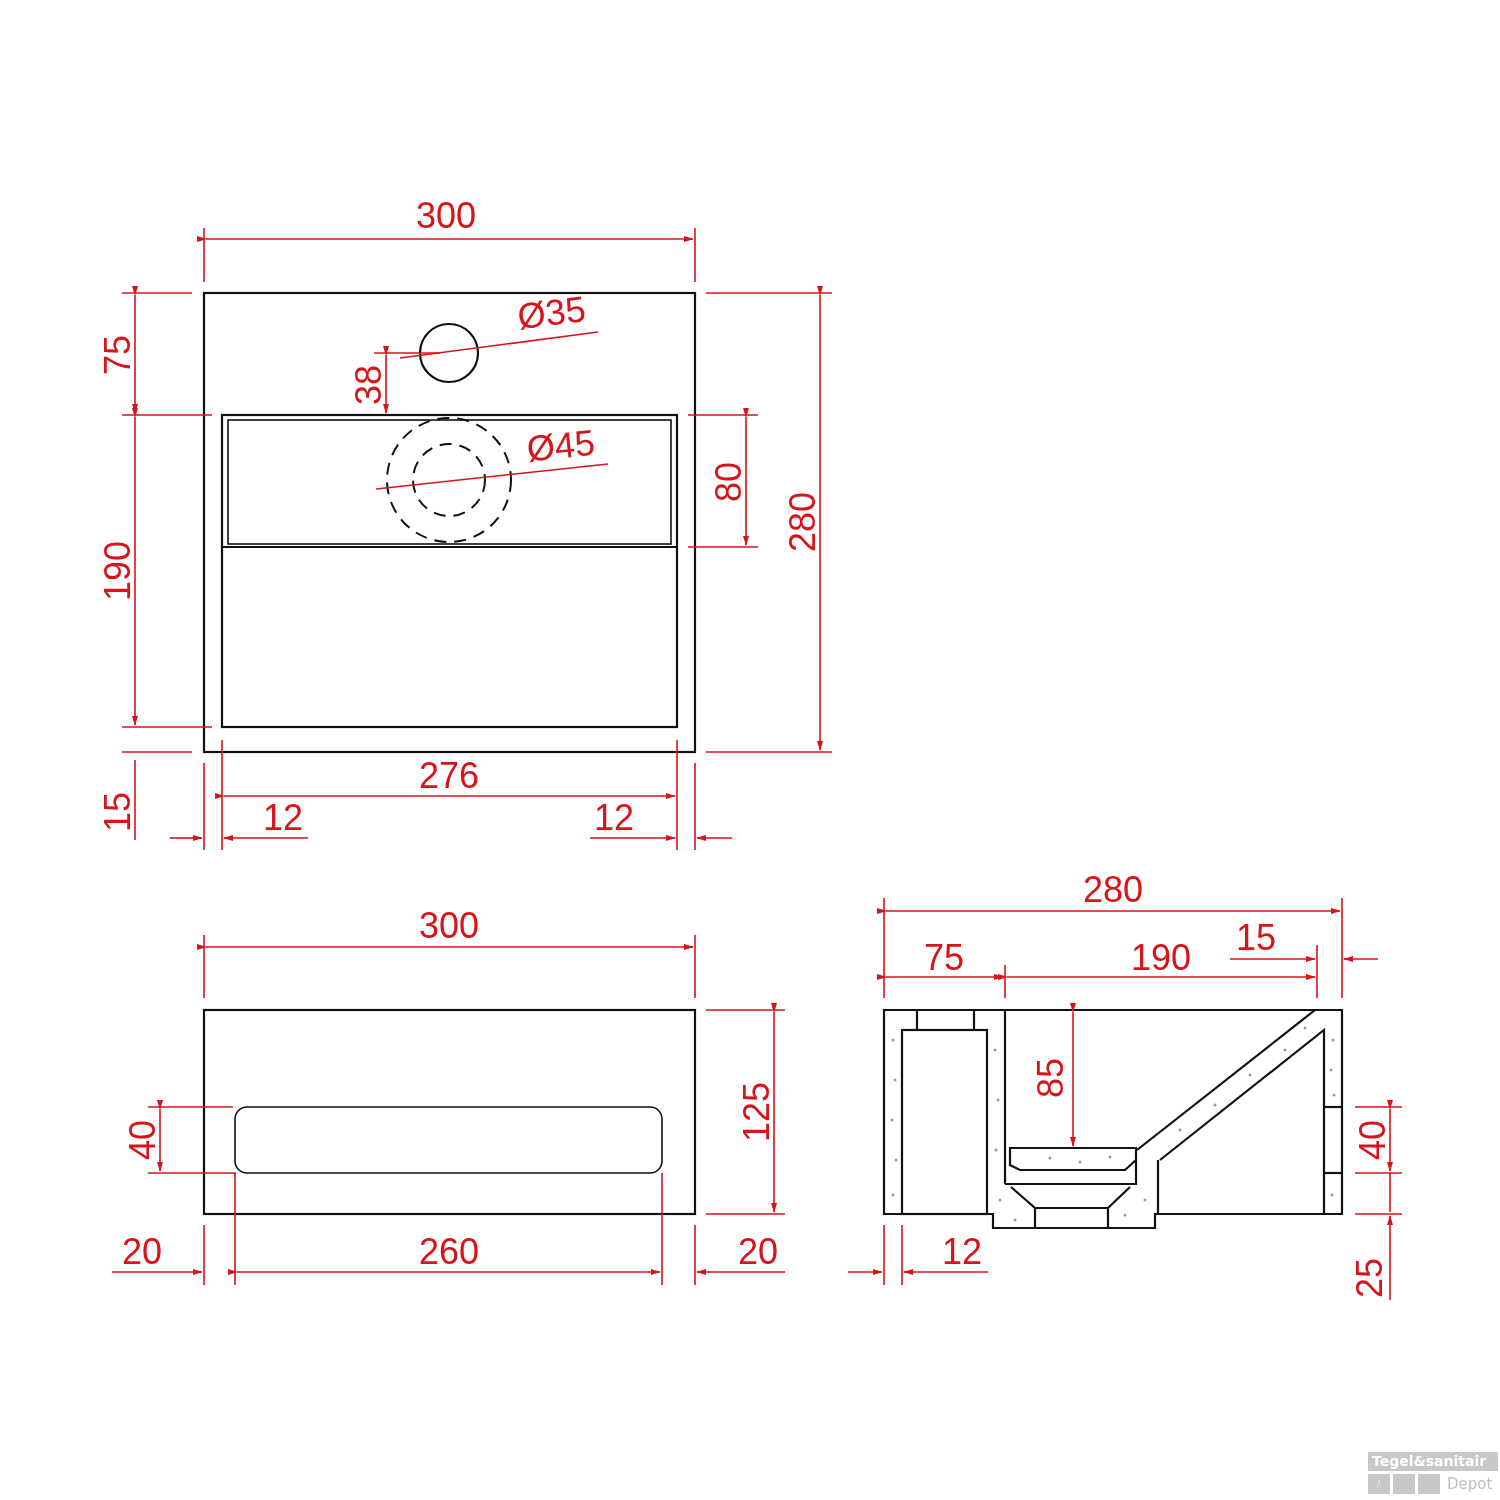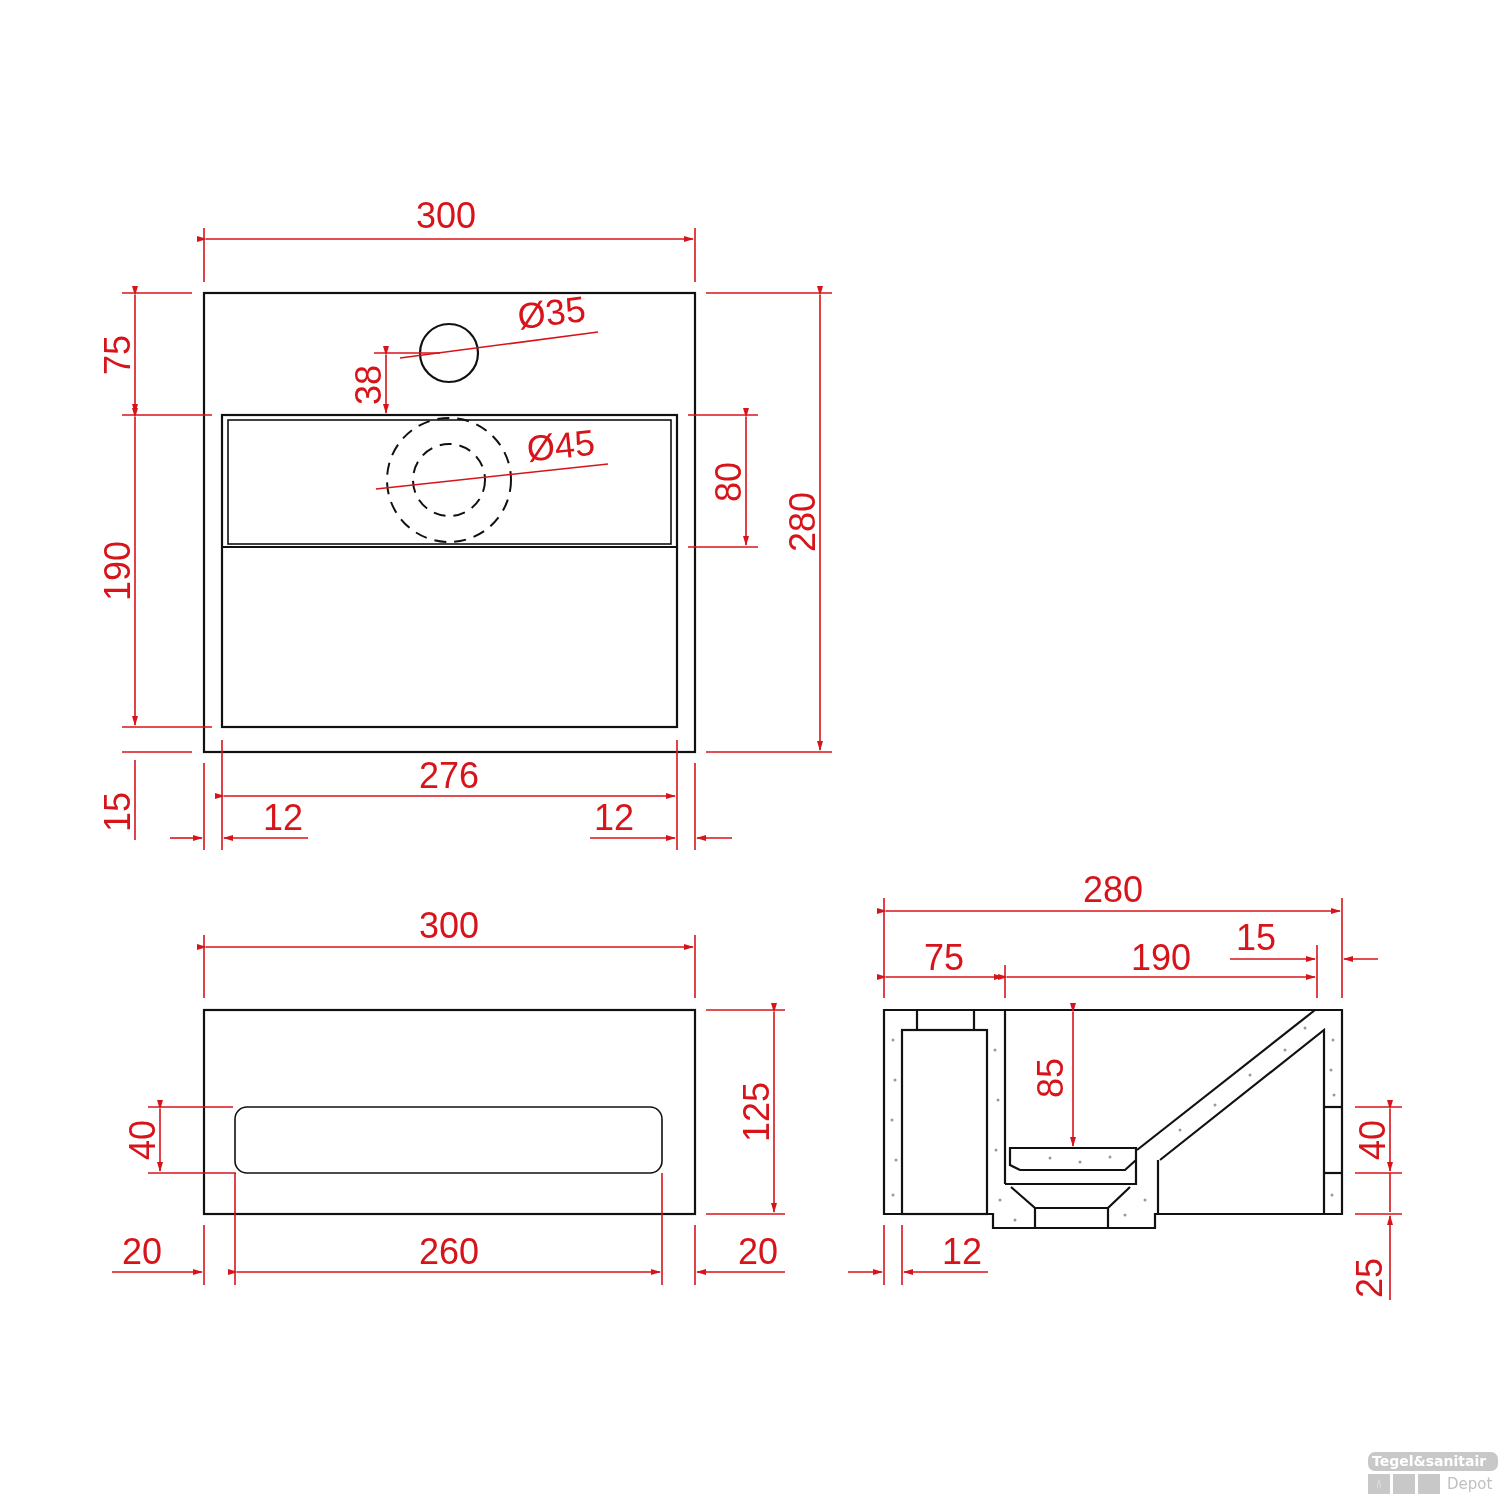--- a/index.html
+++ b/index.html
@@ -6,21 +6,21 @@
     body { width:1500px; height:1500px; position:relative; overflow:hidden; font-family:"Liberation Sans", sans-serif; }
     svg { position:absolute; left:0; top:0; }
     .obj { stroke:#111; stroke-width:2.2; fill:none; }
     .obj-thin { stroke:#111; stroke-width:1.6; fill:none; }
     .dash { stroke:#111; stroke-width:2; fill:none; stroke-dasharray:12 8; }
     .dim { stroke:#d7141a; stroke-width:1.6; fill:none; }
     .arr { fill:#d7141a; }
     .lbl { fill:#d7141a; font-family:"Liberation Sans", sans-serif; font-size:36px; }
     .hatch { fill:#999; }
     .wm { position:absolute; left:1368px; top:1452px; width:130px; height:46px; }
-    .wm-top { background:#c8c8c8; color:#fff; font-weight:bold; font-size:14px; padding:1px 4px; height:17px; line-height:17px; font-family:"DejaVu Sans", sans-serif;border-radius:7px; }
+    .wm-top { background:#c8c8c8; color:#fff; font-weight:bold; font-size:14px; padding:1px 4px; height:17px; line-height:17px; font-family:"DejaVu Sans", sans-serif; }
     .wm-row { display:flex; align-items:center; margin-top:3px; gap:3px; }
     .wm-sq { width:22px; height:20px; background:#c8c8c8; color:#fff; font-size:13px; text-align:center; line-height:20px; }
     .wm-depot { color:#c0c0c0; font-size:15px; margin-left:4px; font-family:"DejaVu Sans", sans-serif; }
   </style>
 </head>
 <body>
 
 <svg width="1500" height="1500" viewBox="0 0 1500 1500">
   <defs>
     <marker id="ar" markerWidth="10" markerHeight="6" refX="9" refY="3" orient="auto" markerUnits="userSpaceOnUse">

